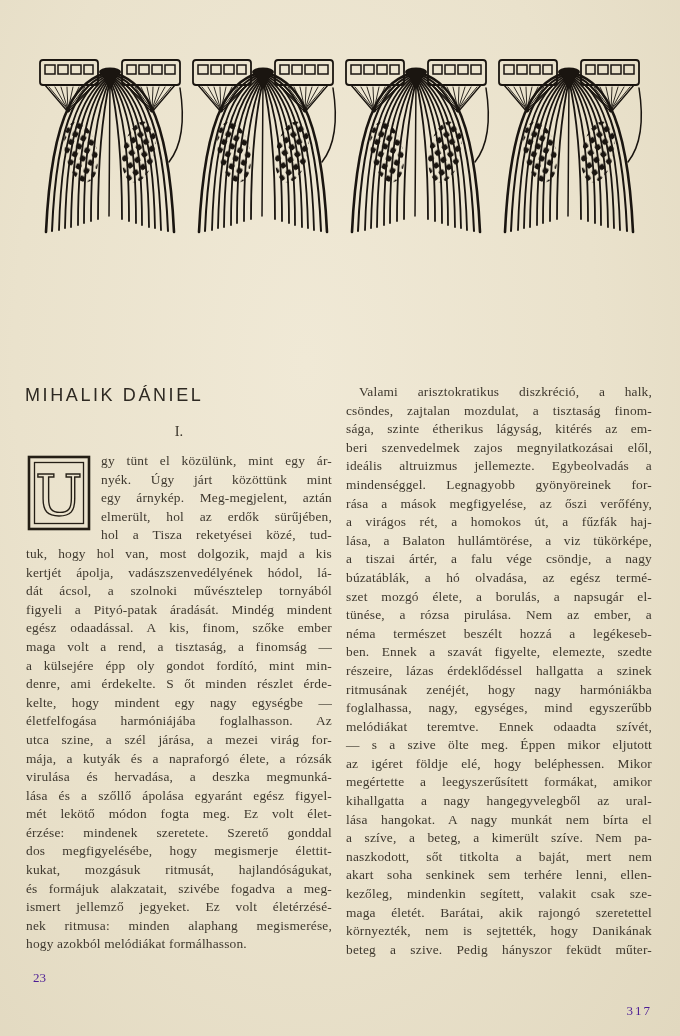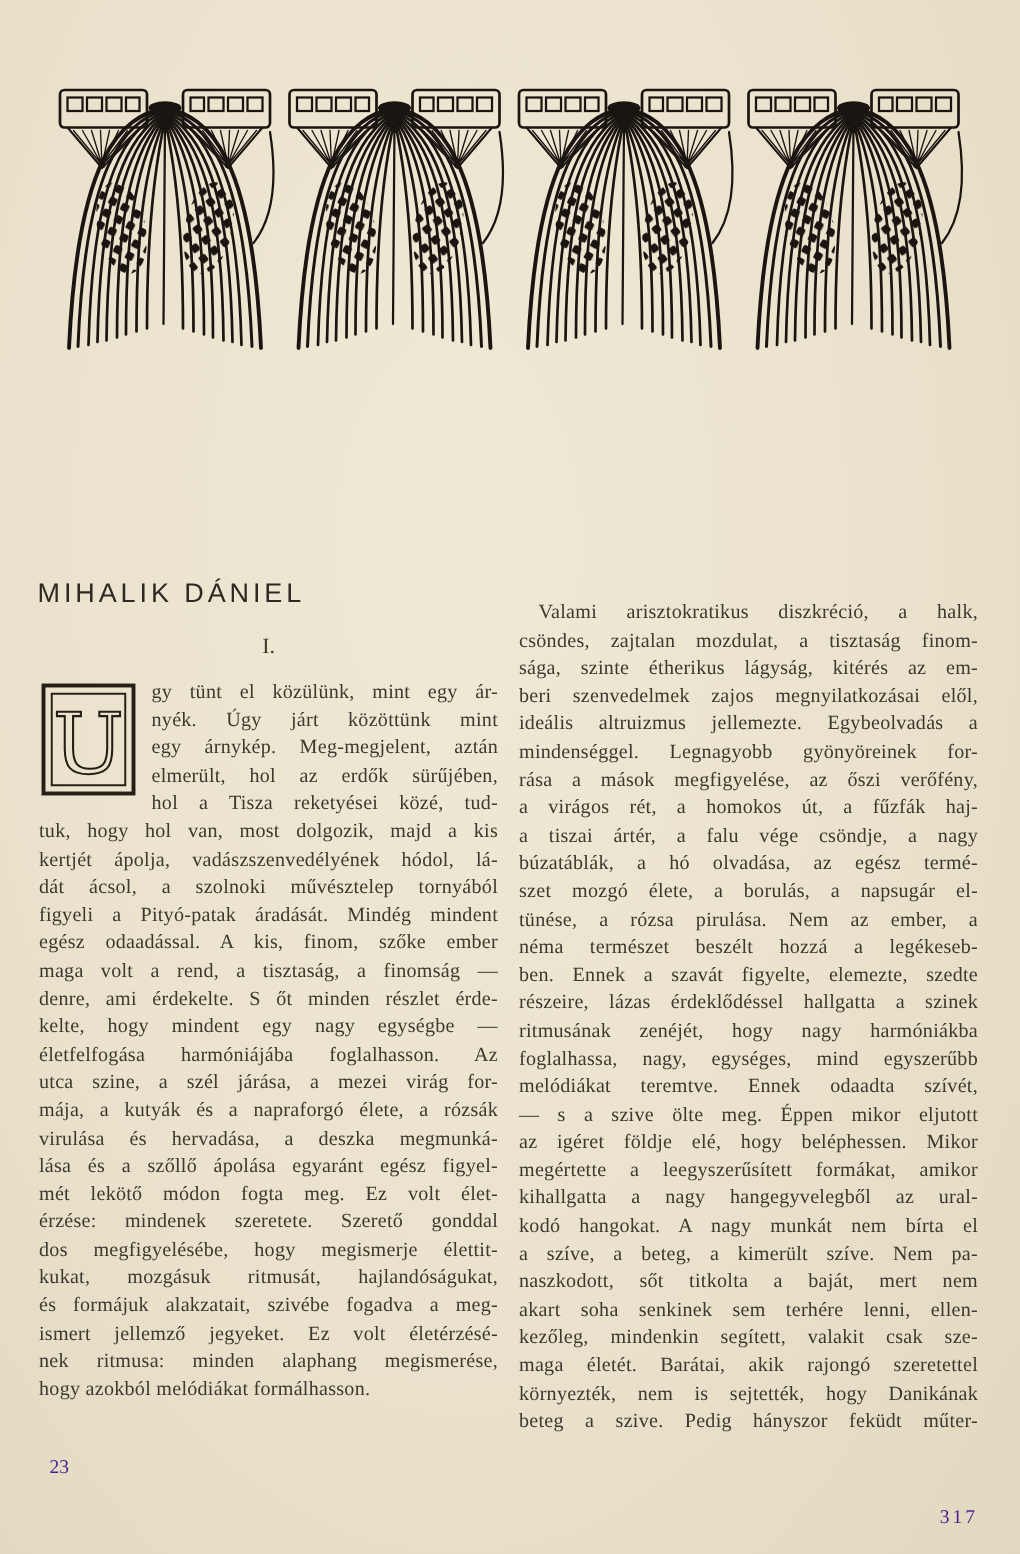--- a/index.html
+++ b/index.html
@@ -31,21 +31,21 @@
     text-align:center;font-size:14.5px;color:#3c362c;
   }
 
   
   .col{position:absolute;width:306px;font-size:13.4px;line-height:18.6px;
        letter-spacing:0.18px;color:#3e382e;}
   .col-left{left:26px;top:452px;}
   .col-right{left:346px;top:383px;}
   .line{text-align:justify;text-align-last:justify;height:18.6px;white-space:nowrap0;}
   .col-left .line:last-child{text-align-last:left;}
-  .col-right .line:first-child{text-indent:13px;margin-top:16px;}
+  .col-right .line:first-child{text-indent:13px;}
 
   
   .dropcap{float:left;width:66px;height:78px;margin:2px 9px 8px 0;}
   .dropcap svg{display:block;}
 
   
   .pagenum{position:absolute;font-size:13px;color:#4c1d95;}
   .pagenum-left{left:33px;top:970px;}
   .pagenum-right{left:598px;top:991px;width:54px;text-align:right;letter-spacing:2px;margin-top:12px;}
 </style>
@@ -123,20 +123,21 @@
         <div class="line">nyék. Úgy járt közöttünk mint</div>
         <div class="line">egy árnykép. Meg-megjelent, aztán</div>
         <div class="line">elmerült, hol az erdők sürűjében,</div>
         <div class="line">hol a Tisza reketyései közé, tud-</div>
         <div class="line">tuk, hogy hol van, most dolgozik, majd a kis</div>
         <div class="line">kertjét ápolja, vadászszenvedélyének hódol, lá-</div>
         <div class="line">dát ácsol, a szolnoki művésztelep tornyából</div>
         <div class="line">figyeli a Pityó-patak áradását. Mindég mindent</div>
         <div class="line">egész odaadással. A kis, finom, szőke ember</div>
         <div class="line">maga volt a rend, a tisztaság, a finomság —</div>
+        <div class="line">a külsejére épp oly gondot fordító, mint min-</div>
         <div class="line">denre, ami érdekelte. S őt minden részlet érde-</div>
         <div class="line">kelte, hogy mindent egy nagy egységbe —</div>
         <div class="line">életfelfogása harmóniájába foglalhasson. Az</div>
         <div class="line">utca szine, a szél járása, a mezei virág for-</div>
         <div class="line">mája, a kutyák és a napraforgó élete, a rózsák</div>
         <div class="line">virulása és hervadása, a deszka megmunká-</div>
         <div class="line">lása és a szőllő ápolása egyaránt egész figyel-</div>
         <div class="line">mét lekötő módon fogta meg. Ez volt élet-</div>
         <div class="line">érzése: mindenek szeretete. Szerető gonddal</div>
         <div class="line">dos megfigyelésébe, hogy megismerje élettit-</div>
@@ -151,35 +152,36 @@
   <div class="col col-right">
     <div class="lines">
         <div class="line">Valami arisztokratikus diszkréció, a halk,</div>
         <div class="line">csöndes, zajtalan mozdulat, a tisztaság finom-</div>
         <div class="line">sága, szinte étherikus lágyság, kitérés az em-</div>
         <div class="line">beri szenvedelmek zajos megnyilatkozásai elől,</div>
         <div class="line">ideális altruizmus jellemezte. Egybeolvadás a</div>
         <div class="line">mindenséggel. Legnagyobb gyönyöreinek for-</div>
         <div class="line">rása a mások megfigyelése, az őszi verőfény,</div>
         <div class="line">a virágos rét, a homokos út, a fűzfák haj-</div>
+        <div class="line">lása, a Balaton hullámtörése, a viz tükörképe,</div>
         <div class="line">a tiszai ártér, a falu vége csöndje, a nagy</div>
         <div class="line">búzatáblák, a hó olvadása, az egész termé-</div>
         <div class="line">szet mozgó élete, a borulás, a napsugár el-</div>
         <div class="line">tünése, a rózsa pirulása. Nem az ember, a</div>
         <div class="line">néma természet beszélt hozzá a legékeseb-</div>
         <div class="line">ben. Ennek a szavát figyelte, elemezte, szedte</div>
         <div class="line">részeire, lázas érdeklődéssel hallgatta a szinek</div>
         <div class="line">ritmusának zenéjét, hogy nagy harmóniákba</div>
         <div class="line">foglalhassa, nagy, egységes, mind egyszerűbb</div>
         <div class="line">melódiákat teremtve. Ennek odaadta szívét,</div>
         <div class="line">— s a szive ölte meg. Éppen mikor eljutott</div>
         <div class="line">az igéret földje elé, hogy beléphessen. Mikor</div>
         <div class="line">megértette a leegyszerűsített formákat, amikor</div>
         <div class="line">kihallgatta a nagy hangegyvelegből az ural-</div>
-        <div class="line">kodó hangokat. A nagy munkát nem bírta el</div>
+        <div class="line">lása hangokat. A nagy munkát nem bírta el</div>
         <div class="line">a szíve, a beteg, a kimerült szíve. Nem pa-</div>
         <div class="line">naszkodott, sőt titkolta a baját, mert nem</div>
         <div class="line">akart soha senkinek sem terhére lenni, ellen-</div>
         <div class="line">kezőleg, mindenkin segített, valakit csak sze-</div>
         <div class="line">maga életét. Barátai, akik rajongó szeretettel</div>
         <div class="line">környezték, nem is sejtették, hogy Danikának</div>
         <div class="line">beteg a szive. Pedig hányszor feküdt műter-</div>
       </div>
   </div>
 

